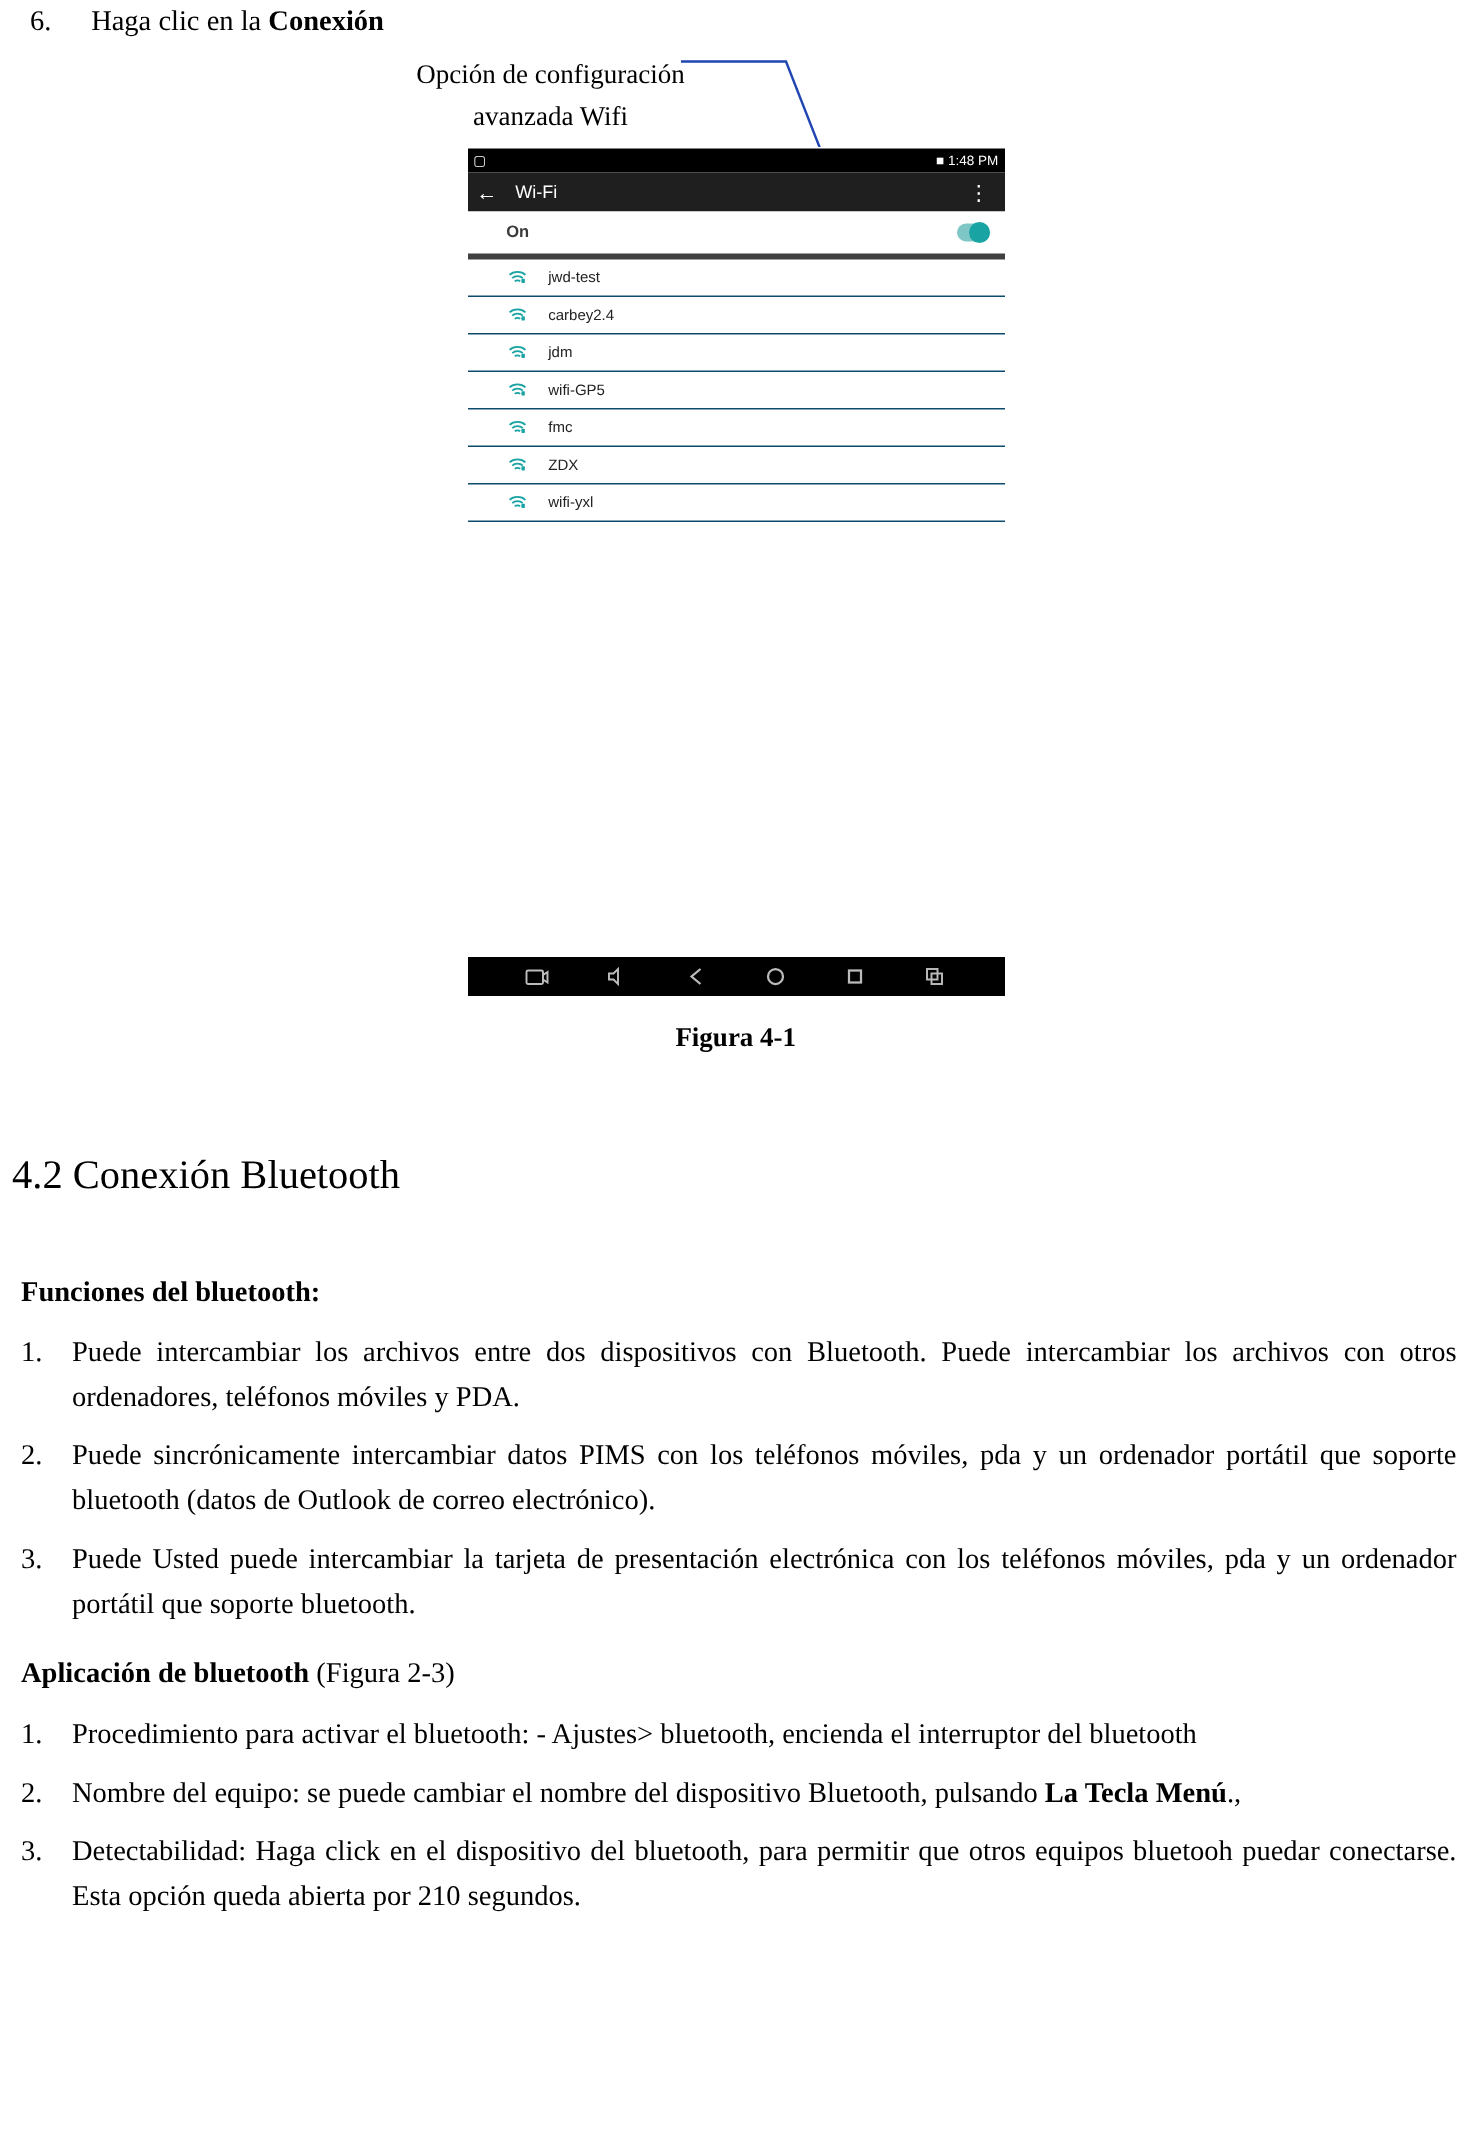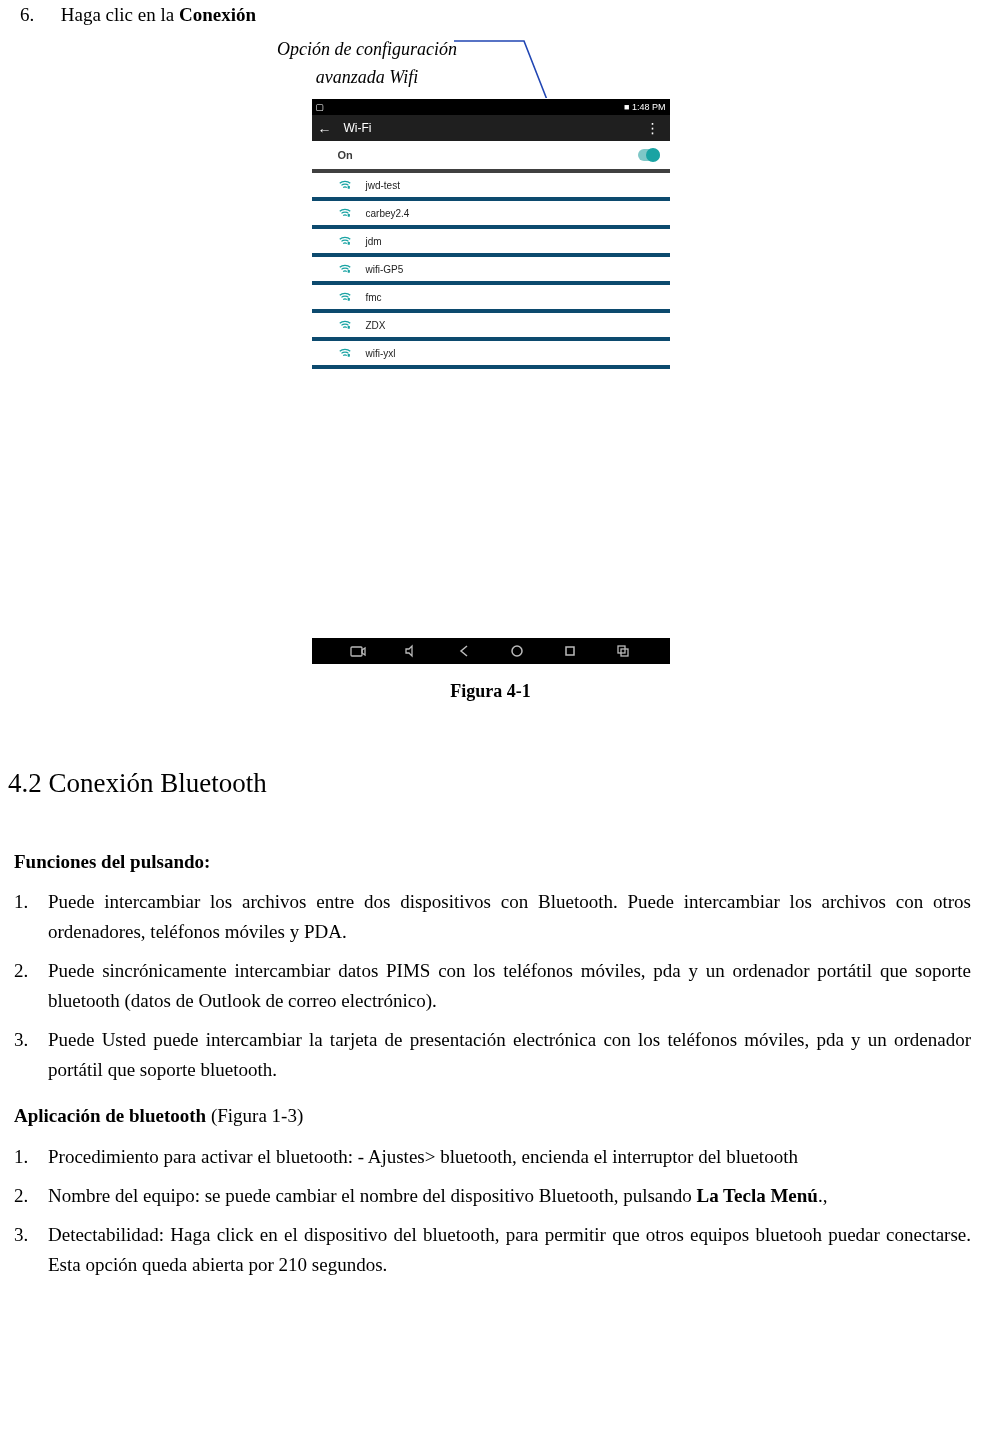--- a/index.html
+++ b/index.html
@@ -35,21 +35,20 @@
     height: 72px;
   }
   .anno-text {
     position: absolute;
     left: 272px;
     top: 10px;
     width: 190px;
     text-align: center;
     font-size: 18px;
     line-height: 1.55;
-    font-style: italic;
   }
   .anno-svg {
     position: absolute;
     left: 444px;
     top: 10px;
     overflow: visible;
   }
 
   
   .shot-wrap {
@@ -129,21 +128,21 @@
     background: #1aa3a3;
     border-radius: 50%;
   }
   .shot .netrow {
     height: 24px;
     display: flex;
     align-items: center;
     padding-left: 26px;
     font-size: 10px;
     color: #222;
-    border-bottom: 4px solid #0c4a6e;
+    border-bottom: 1px solid #0c4a6e;
   }
   .shot .wifi-ico {
     width: 14px;
     height: 14px;
     margin-right: 14px;
     display: inline-flex;
     align-items: center;
     justify-content: center;
   }
   .shot .wifi-ico svg { display:block; }
@@ -378,40 +377,40 @@
       </span>
     </div>
   </div>
 </div>
 
 <div class="fig-caption">Figura    4-1</div>
 
 <div class="section-h">4.2 Conexión Bluetooth</div>
 
 <div class="body-block">
-  <div class="subhead">Funciones del pulsando:</div>
+  <div class="subhead">Funciones del bluetooth:</div>
 
   <ol class="ol" id="funciones-list">
       <li>
         <span class="n">1.</span>
         <span class="t">Puede intercambiar los archivos entre dos dispositivos con Bluetooth. Puede intercambiar los archivos con otros ordenadores, teléfonos móviles y PDA.</span>
       </li>
       <li>
         <span class="n">2.</span>
         <span class="t">Puede sincrónicamente intercambiar datos PIMS con los teléfonos móviles, pda y un ordenador portátil que soporte bluetooth (datos de Outlook de correo electrónico).</span>
       </li>
       <li>
         <span class="n">3.</span>
         <span class="t">Puede Usted puede intercambiar la tarjeta de presentación electrónica con los teléfonos móviles, pda y un ordenador portátil que soporte bluetooth.</span>
       </li>
     </ol>
 
 
   <div class="apptitle">
-    <span class="bold">Aplicación de bluetooth</span><span> (Figura 1-3)</span>
+    <span class="bold">Aplicación de bluetooth</span><span> (Figura 2-3)</span>
   </div>
 
   <ol class="ol" id="aplicacion-list">
       <li>
         <span class="n">1.</span>
         <span class="t">Procedimiento para activar el bluetooth: - Ajustes&gt; bluetooth,    encienda el interruptor del bluetooth</span>
       </li>
       <li>
         <span class="n">2.</span>
         <span class="t"><span>Nombre del equipo: se puede cambiar el nombre del dispositivo Bluetooth, pulsando </span><span class="bold">La Tecla Menú</span><span>.,</span></span>

